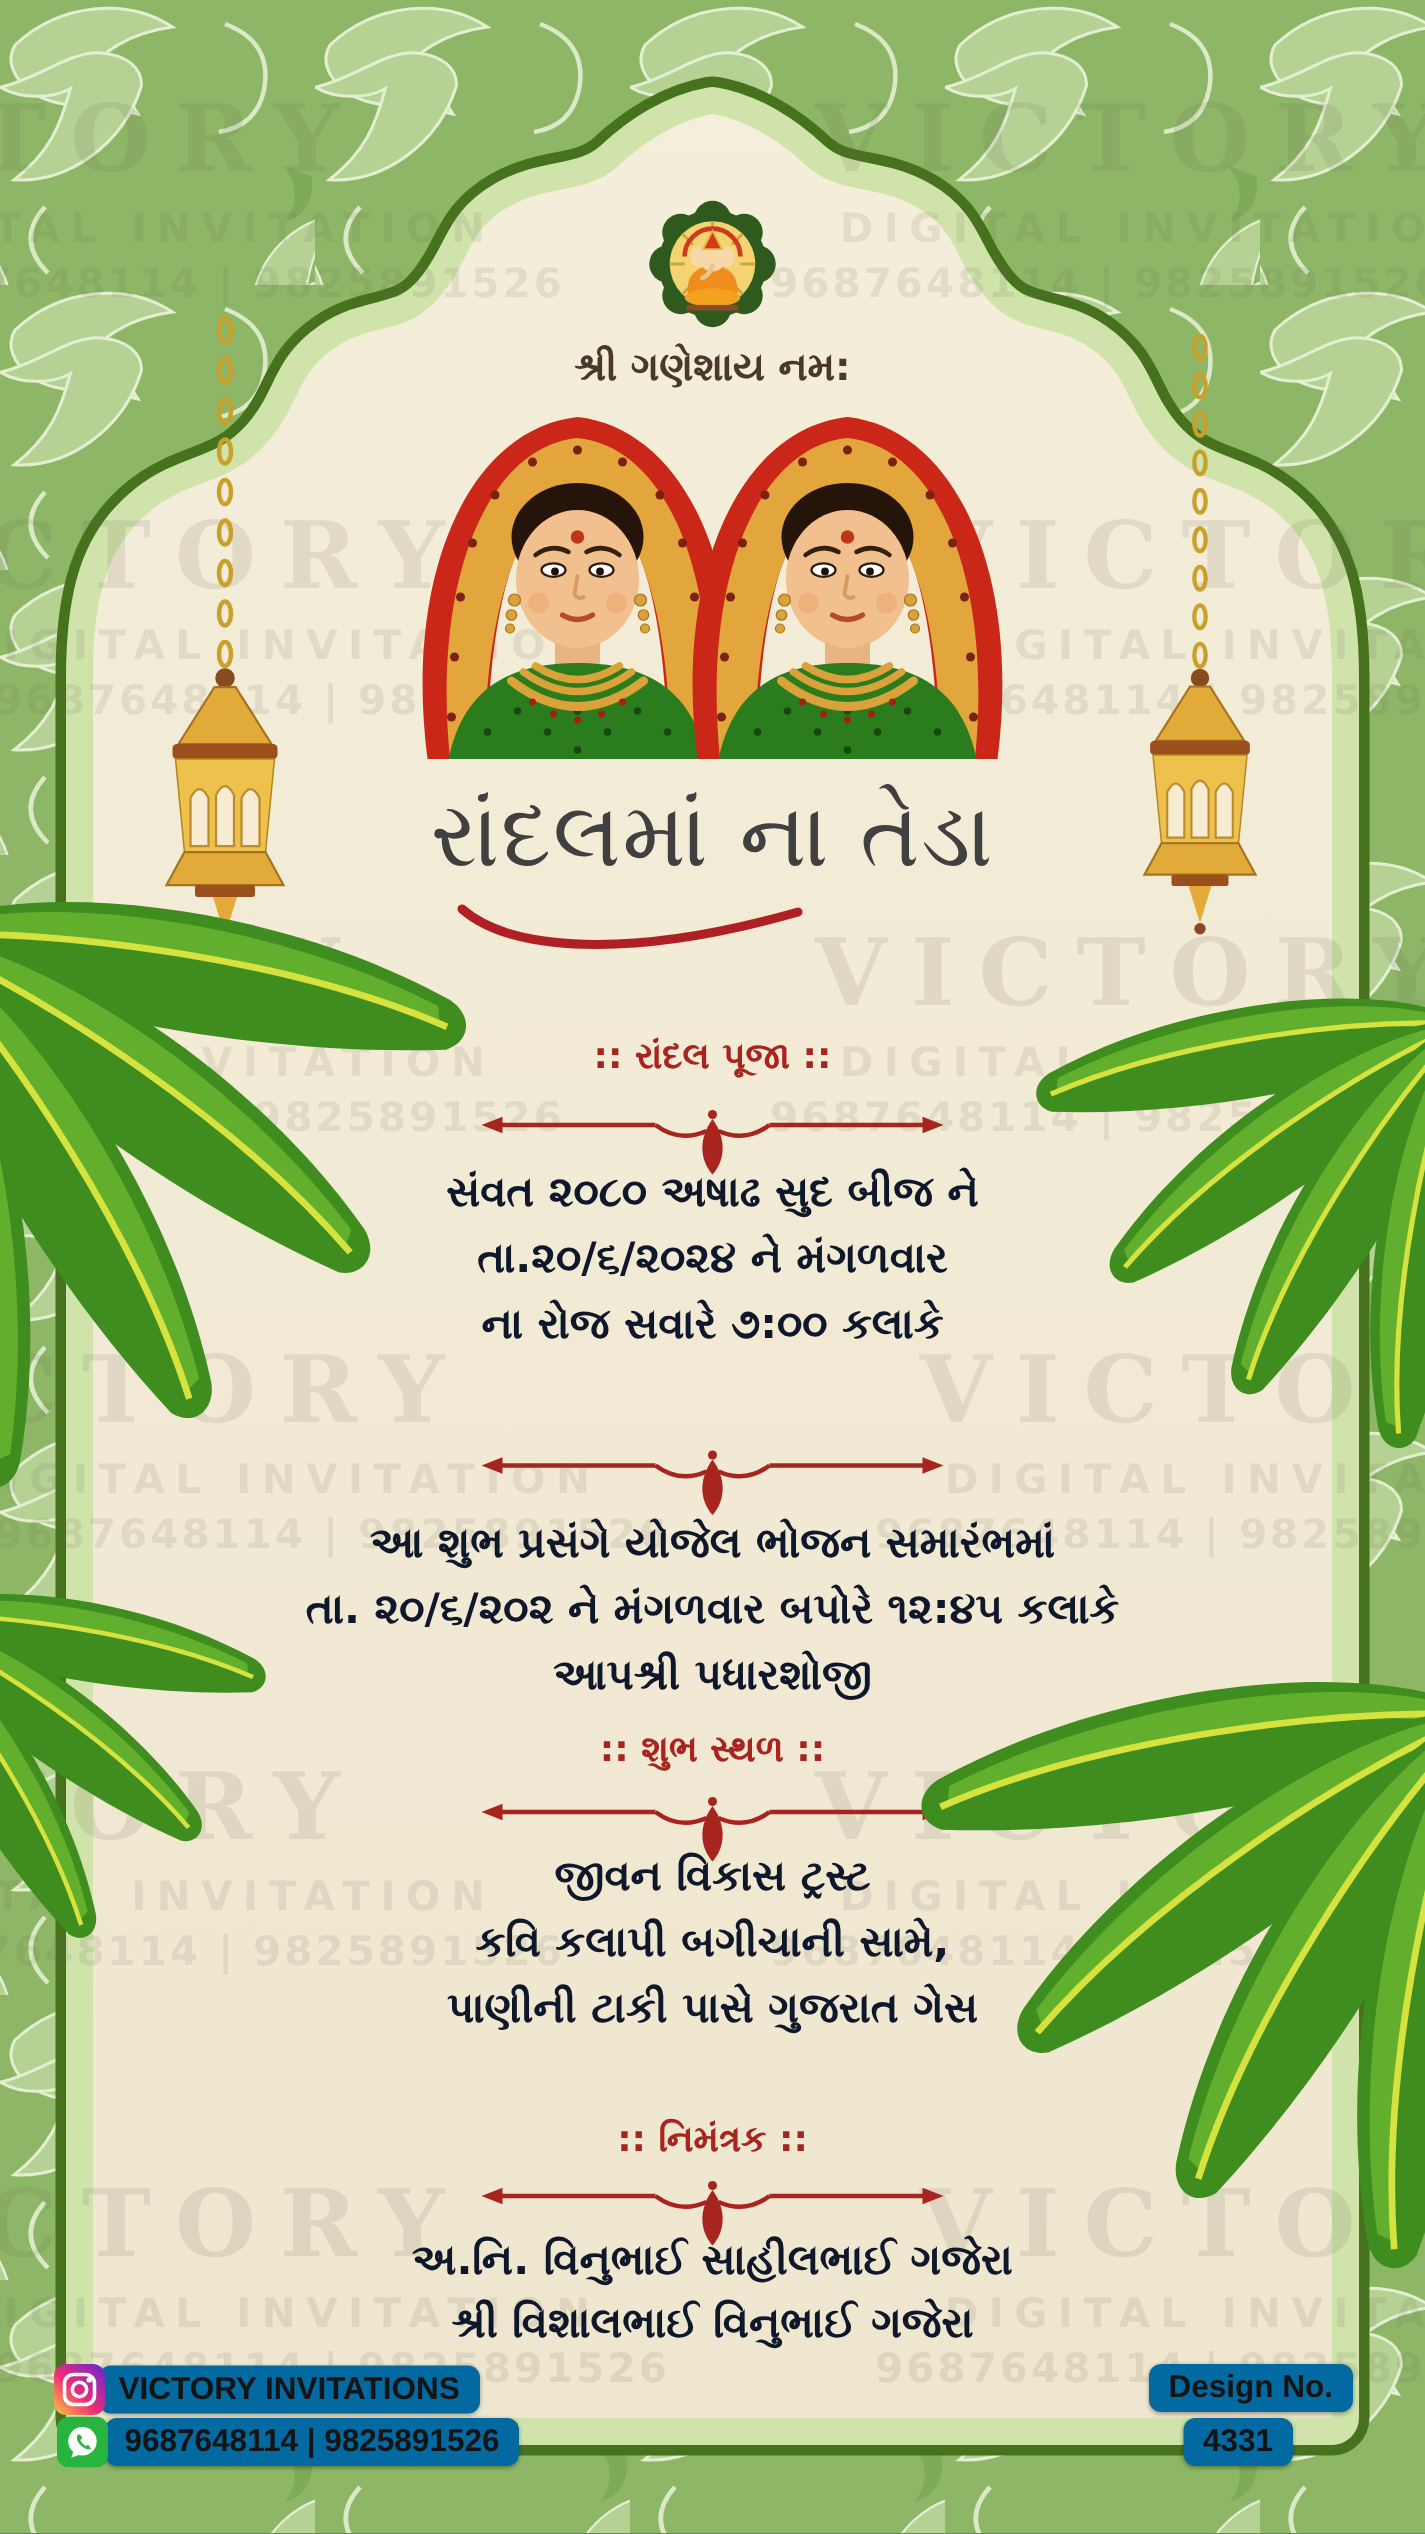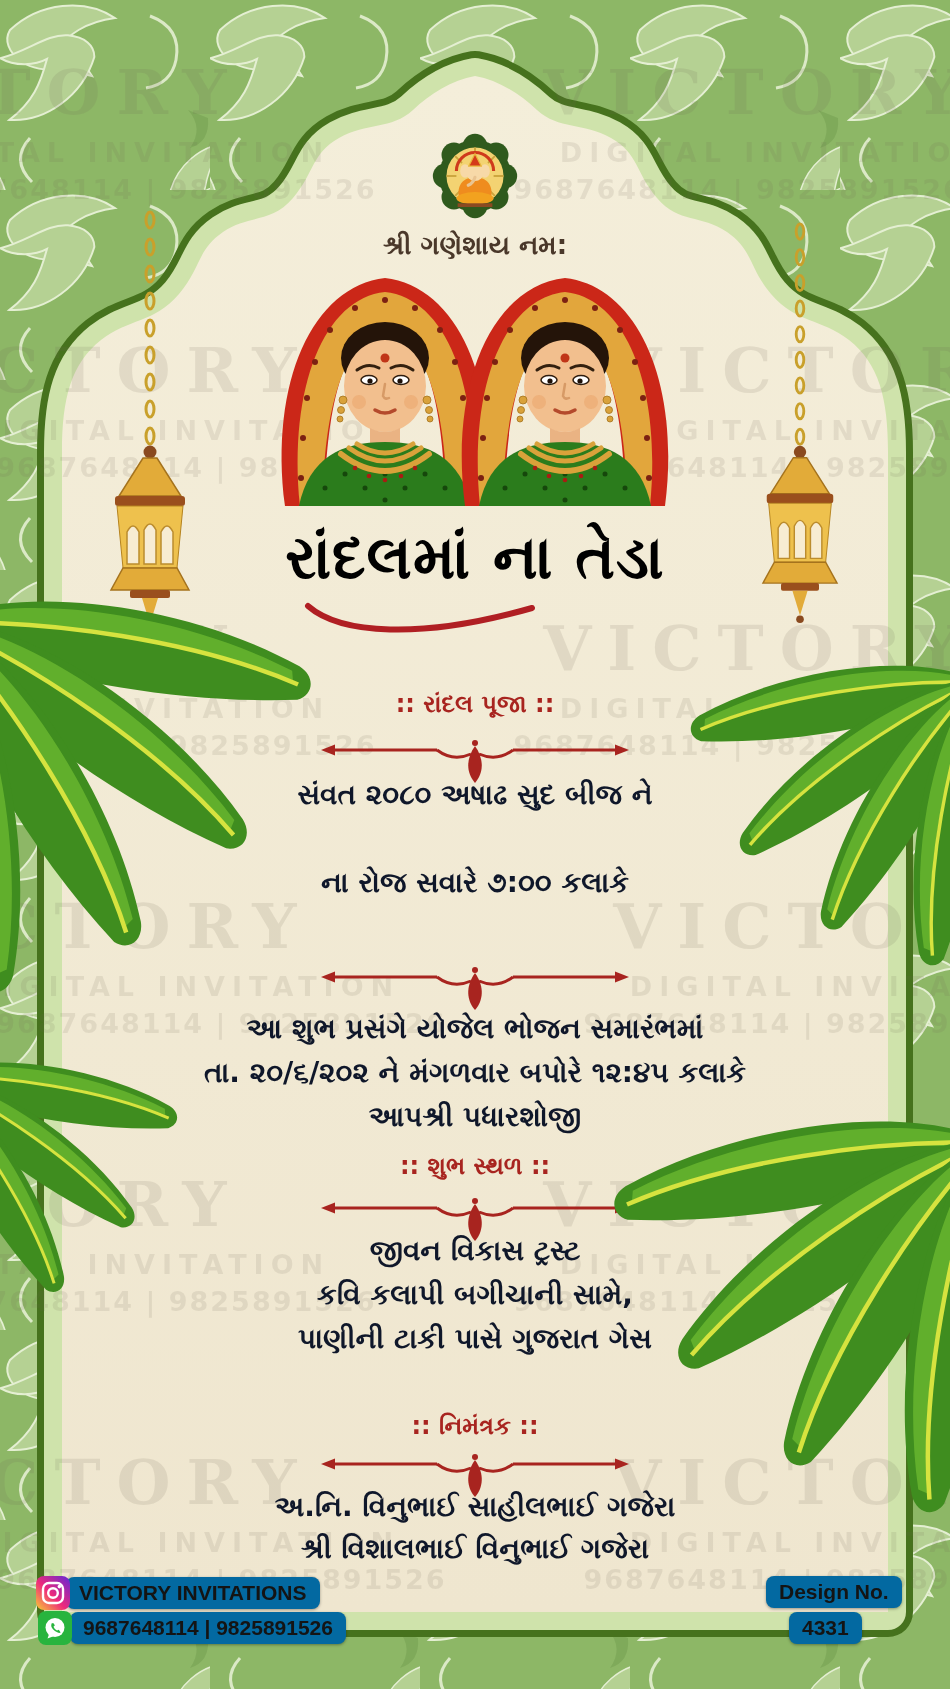--- a/index.html
+++ b/index.html
@@ -2,21 +2,21 @@
 <html><head>
 <meta charset="utf-8">
 <style>
   *{margin:0;padding:0;box-sizing:border-box}
   html,body{background:#4c4c4c}
   body{font-family:"DejaVu Sans",sans-serif}
   #stage{position:relative;width:950px;height:1689px;margin:0 auto;overflow:hidden;background:#8db766}
   .abs{position:absolute}
   .center-text{left:0;width:100%;text-align:center}
   .invocation{font-size:26px;font-weight:700;color:#4a382a}
-  .main-title{font-size:60px;font-weight:700;color:#000000;letter-spacing:1px}
+  .main-title{font-size:60px;font-weight:400;color:#404040;letter-spacing:1px}
   .heading{font-size:24px;font-weight:700;color:#a8241f}
   .bodyline{font-size:28px;font-weight:600;color:#0f172a}
   .divider{left:50%;transform:translateX(-50%)}
   .layer{position:absolute;inset:0}
   
   #wm{pointer-events:none}
   .wm-band{position:absolute;left:-160px;right:-160px;text-align:center;white-space:nowrap;color:#6d6352}
   .wm-brand{font-family:"DejaVu Serif",serif;font-weight:600;font-size:62px;letter-spacing:16px;opacity:.13}
   .wm-tag{font-weight:700;font-size:27px;letter-spacing:7px;opacity:.12;margin-top:8px}
   .wm-num{font-weight:700;font-size:27px;letter-spacing:2px;opacity:.12;margin-top:6px}
@@ -247,20 +247,21 @@
           <rect x="18" y="10.5" width="104" height="3" stroke="none"></rect>
         <rect x="198" y="10.5" width="104" height="3" stroke="none"></rect>
           <polygon points="314,12 300,6.5 300,17.5" stroke="none"></polygon>
         <path d="M122,12 q16,12 34,4" fill="none" stroke-width="3"></path>
           <path d="M198,12 q-16,12 -34,4" fill="none" stroke-width="3"></path>
         <path d="M160,8 C150,22 152,36 160,45 C168,36 170,22 160,8 Z" stroke="none"></path>
           <circle cx="160" cy="5" r="3" stroke="none"></circle>
       </g>
     </svg>
     <div class="abs center-text bodyline" style="top:778px">સંવત ૨૦૮૦ અષાઢ સુદ બીજ ને</div>
+    <div class="abs center-text bodyline" style="top:822px">તા.૨૦/૬/૨૦૨૪ ને મંગળવાર</div>
     <div class="abs center-text bodyline" style="top:866px">ના રોજ સવારે ૭:૦૦ કલાકે</div>
 
     <svg class="abs divider" style="top:965px" width="320" height="46" viewBox="0 0 320 46">
       <g stroke="#a8241f" fill="#a8241f">
         <polygon points="6,12 20,6.5 20,17.5" stroke="none"></polygon>
           <rect x="18" y="10.5" width="104" height="3" stroke="none"></rect>
         <rect x="198" y="10.5" width="104" height="3" stroke="none"></rect>
           <polygon points="314,12 300,6.5 300,17.5" stroke="none"></polygon>
         <path d="M122,12 q16,12 34,4" fill="none" stroke-width="3"></path>
           <path d="M198,12 q-16,12 -34,4" fill="none" stroke-width="3"></path>

